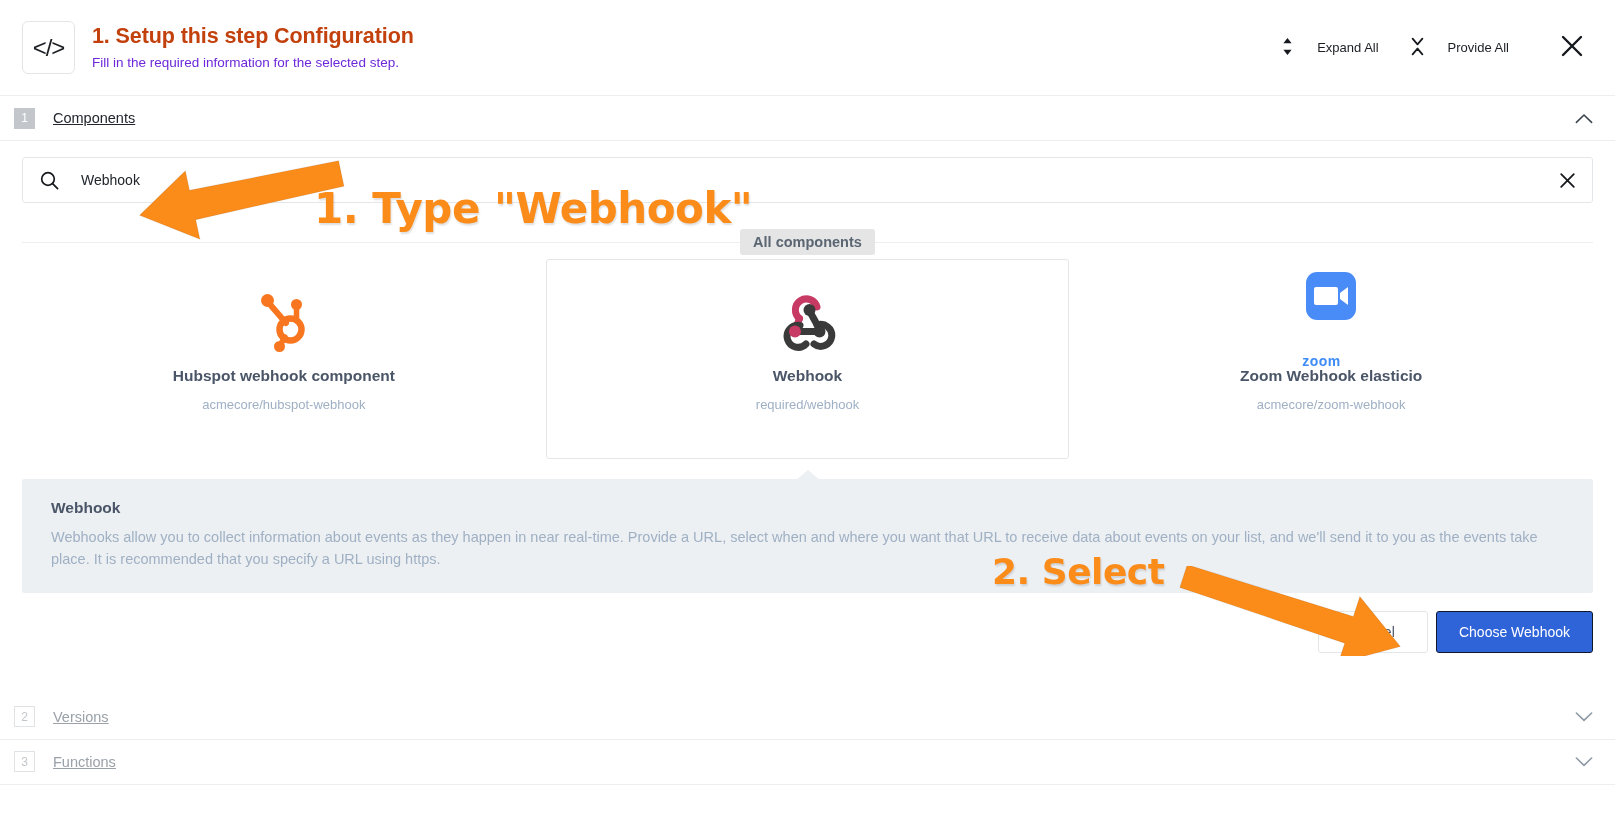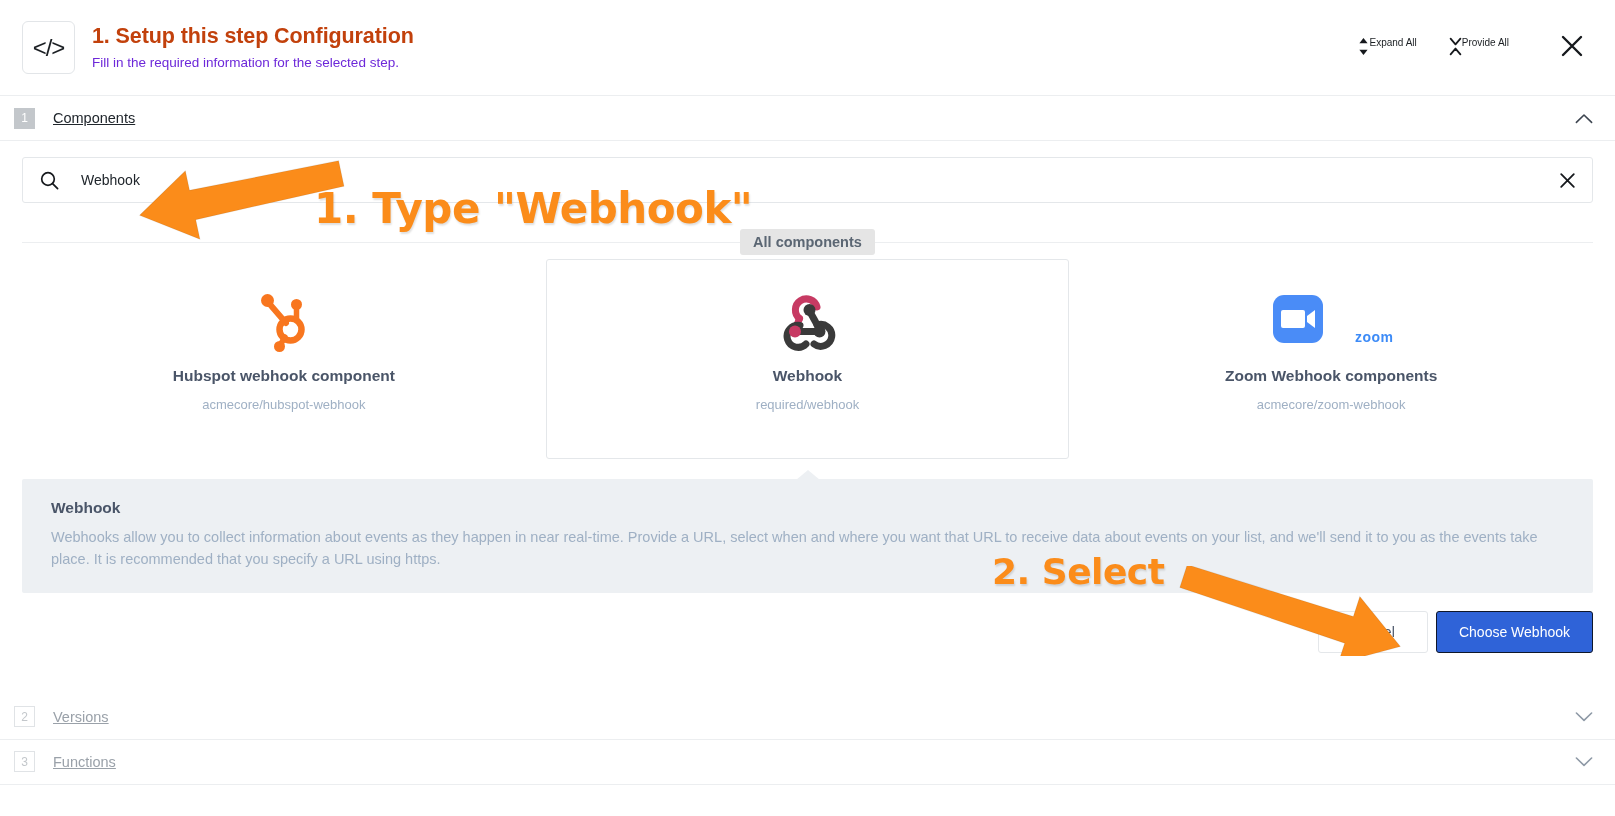--- a/index.html
+++ b/index.html
@@ -54,23 +54,23 @@
     line-height: 1.2;
   }
   .header-actions {
     margin-left: auto;
     display: flex;
     align-items: center;
     gap: 0;
   }
   .hdr-action {
     display: flex;
-    align-items: flex-start;
-    gap: 0;
-    font-size: 10px;
+    align-items: center;
+    gap: 24px;
+    font-size: 13px;
     color: #1b1f23;
     cursor: pointer;
     padding: 6px 10px;
     white-space: nowrap;
   }
   .hdr-action + .hdr-action { margin-left: 12px; }
   .hdr-close {
     margin-left: 38px;
     margin-right: 4px;
     cursor: pointer;
@@ -403,30 +403,30 @@
         <circle cx="19" cy="42.5" r="6" fill="#c73a63"></circle>
         <circle cx="43.5" cy="42.5" r="6" fill="#3a3a3a"></circle>
       </svg>
     </div>
     <div class="comp-name">Webhook</div>
     <div class="comp-path">required/webhook</div>
   </div>
 
   <div class="comp-card">
     <div class="comp-logo">
-      <div style="display:flex;align-items:flex-end;gap:28px;">
+      <div style="display:flex;flex-direction:column;align-items:flex-start;gap:28px;">
         <svg width="58" height="50" viewBox="0 0 58 50">
           <rect x="4" y="0" width="50" height="48" rx="11" fill="#4a8cf7"></rect>
           <path d="M14 15 h20 a2 2 0 0 1 2 2 v14 a2 2 0 0 1 -2 2 h-20 a2 2 0 0 1 -2 -2 v-14 a2 2 0 0 1 2 -2 z" fill="#ffffff"></path>
           <path d="M38 21 L46 15 L46 33 L38 27 Z" fill="#ffffff"></path>
         </svg>
         <div class="zoom-word">zoom</div>
       </div>
     </div>
-    <div class="comp-name">Zoom Webhook components</div>
+    <div class="comp-name">Zoom Webhook elasticio</div>
     <div class="comp-path">acmecore/zoom-webhook</div>
   </div>
 </div>
 
 <div class="desc-panel-wrap">
   <div class="desc-caret"></div>
   <div class="desc-panel">
     <div class="desc-title">Webhook</div>
     <div class="desc-body">Webhooks allow you to collect information about events as they happen in near real-time. Provide a URL, select when and where you want that URL to receive data about events on your list, and we'll send it to you as the events take place. It is recommended that you specify a URL using https.</div>
   </div>

